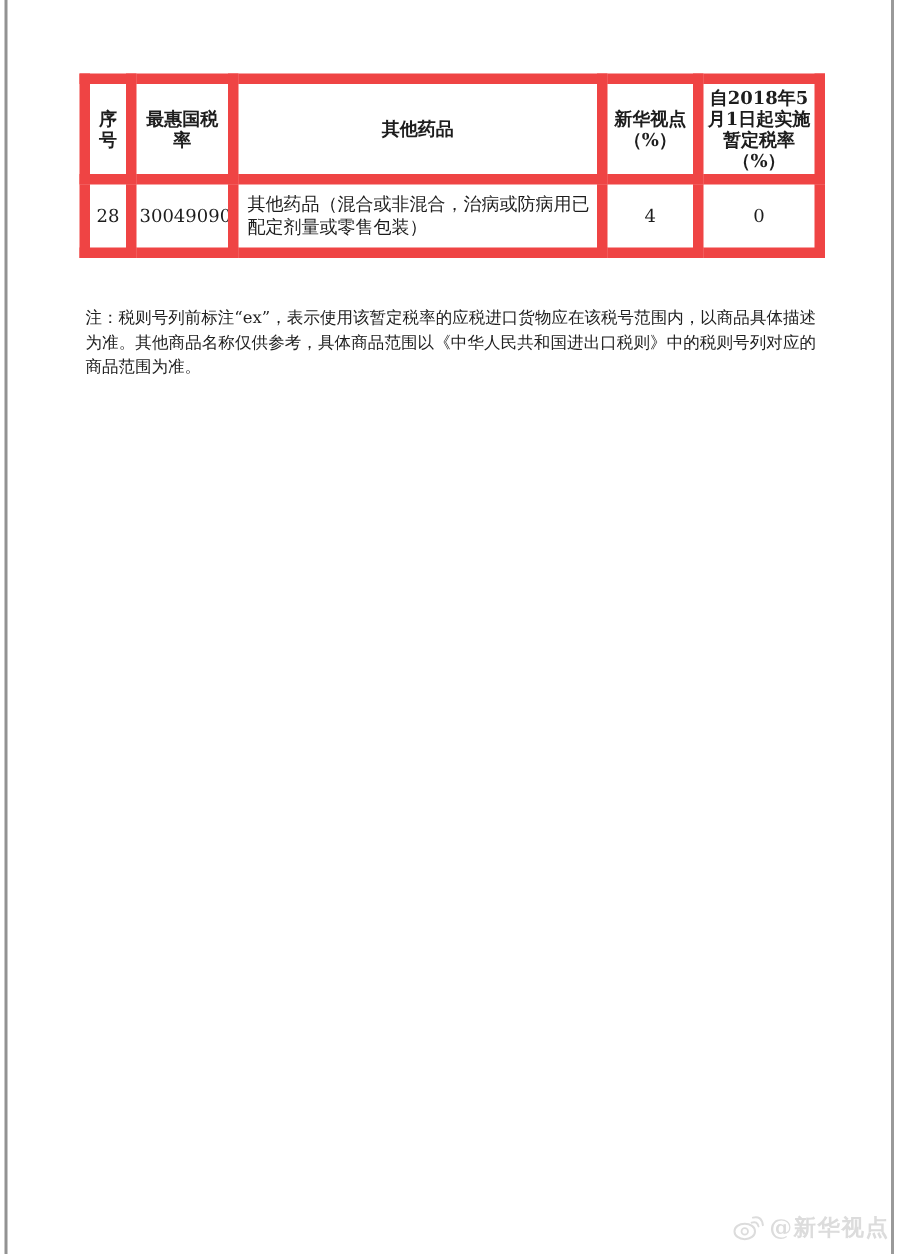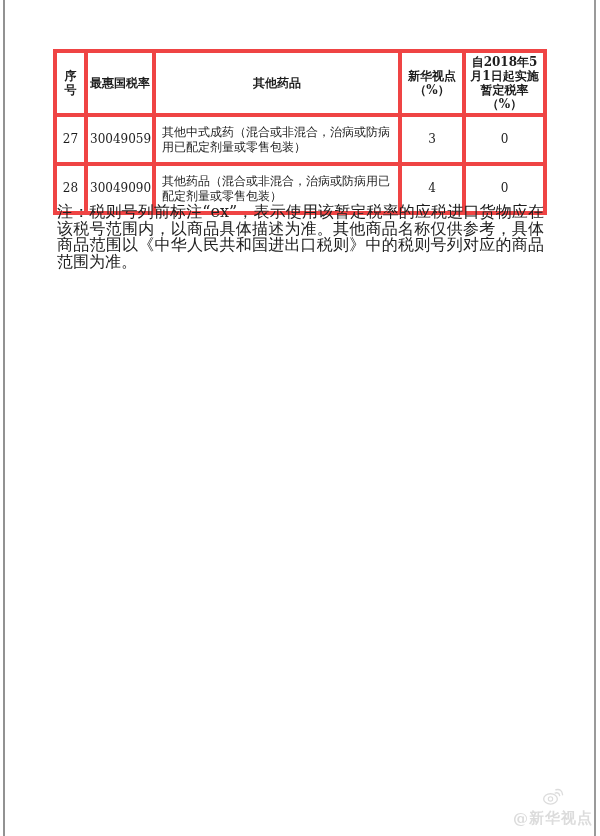--- a/index.html
+++ b/index.html
@@ -33,21 +33,21 @@
     top: 49px;
     width: 490px;
   }
   table.tariff {
     width: 100%;
     border-collapse: collapse;
     table-layout: fixed;
     border: 2px solid #2b2b2b;
   }
   table.tariff th, table.tariff td {
-    border: 4px solid #ef4444;
+    border: 7px solid #ef4444;
     font-size: 12px;
     line-height: 15px;
     vertical-align: middle;
     overflow: hidden;
   }
   table.tariff th {
     font-weight: 700;
     text-align: center;
     height: 44px;
     padding: 2px 2px;
@@ -66,39 +66,38 @@
   .col-code { width: 68px; }
   .col-name { width: 246px; }
   .col-mfn  { width: 64px; }
   .col-prov { width: 81px; }
 
   .note {
     position: absolute;
     left: 57px;
     top: 204px;
     width: 487px;
-    font-size: 16px;
+    font-size: 11px;
     line-height: 16.5px;
     text-align: justify;
     color: #202020;
   }
 
   .watermark {
     position: absolute;
     right: 7px;
     bottom: 8px;
     display: flex;
     align-items: center;
     gap: 3px;
     color: #dcdcdc;
     font-size: 15px;
     font-weight: 700;
     letter-spacing: 1px;
     user-select: none;
-    flex-direction: column;
   }
   .watermark svg { display: block; }
 </style>
 </head>
 <body>
 
 <div class="page">
 
   <div class="edge-line left"></div>
   <div class="edge-line right"></div>
@@ -116,27 +115,20 @@
         <tr>
           <th>序号</th>
           <th>最惠国税率</th>
           <th>其他药品</th>
           <th>新华视点（%）</th>
           <th>自2018年5月1日起实施暂定税率（%）</th>
         </tr>
       </thead>
       <tbody>
         <tr>
-          <td>27</td>
-          <td>30049059</td>
-          <td class="name-cell">其他中式成药（混合或非混合，治病或防病用已配定剂量或零售包装）</td>
-          <td>3</td>
-          <td>0</td>
-        </tr>
-        <tr>
           <td>28</td>
           <td>30049090</td>
           <td class="name-cell">其他药品（混合或非混合，治病或防病用已配定剂量或零售包装）</td>
           <td>4</td>
           <td>0</td>
         </tr>
       </tbody>
     </table>
   </div>
 

